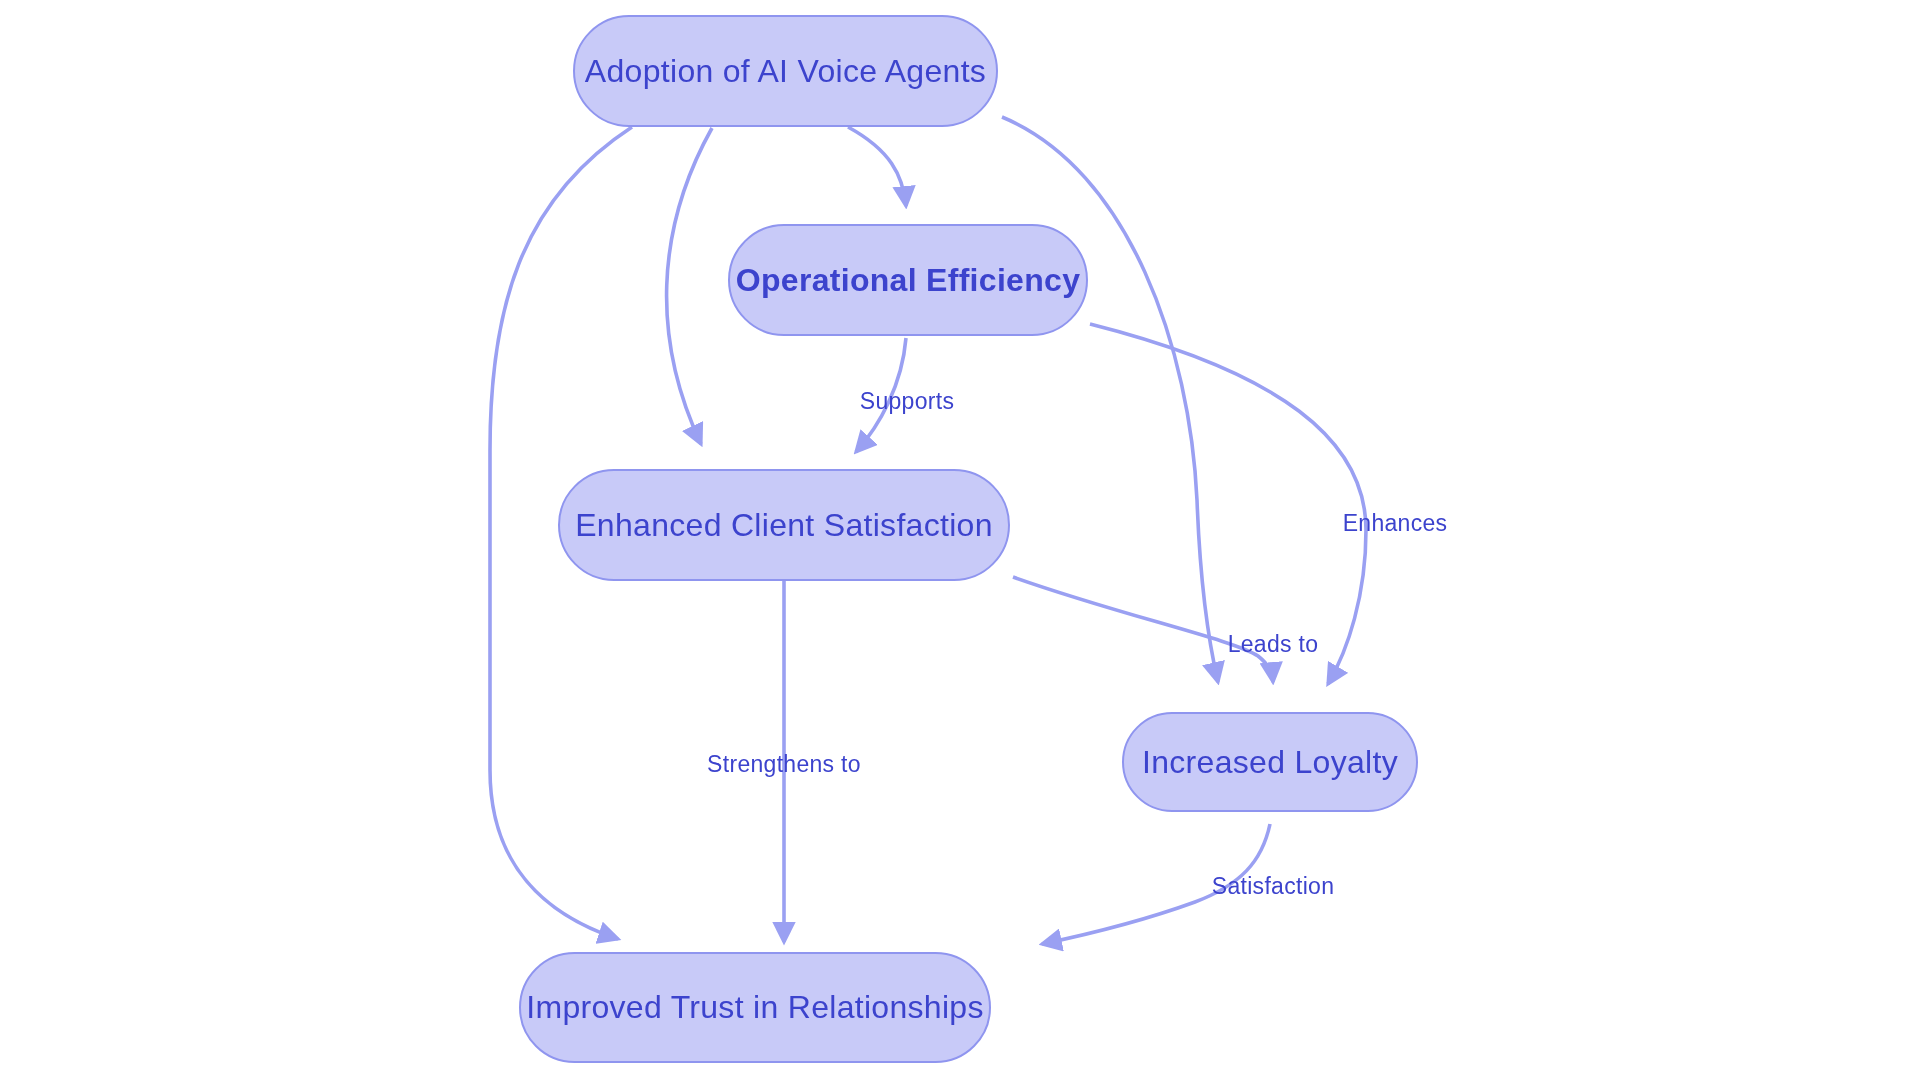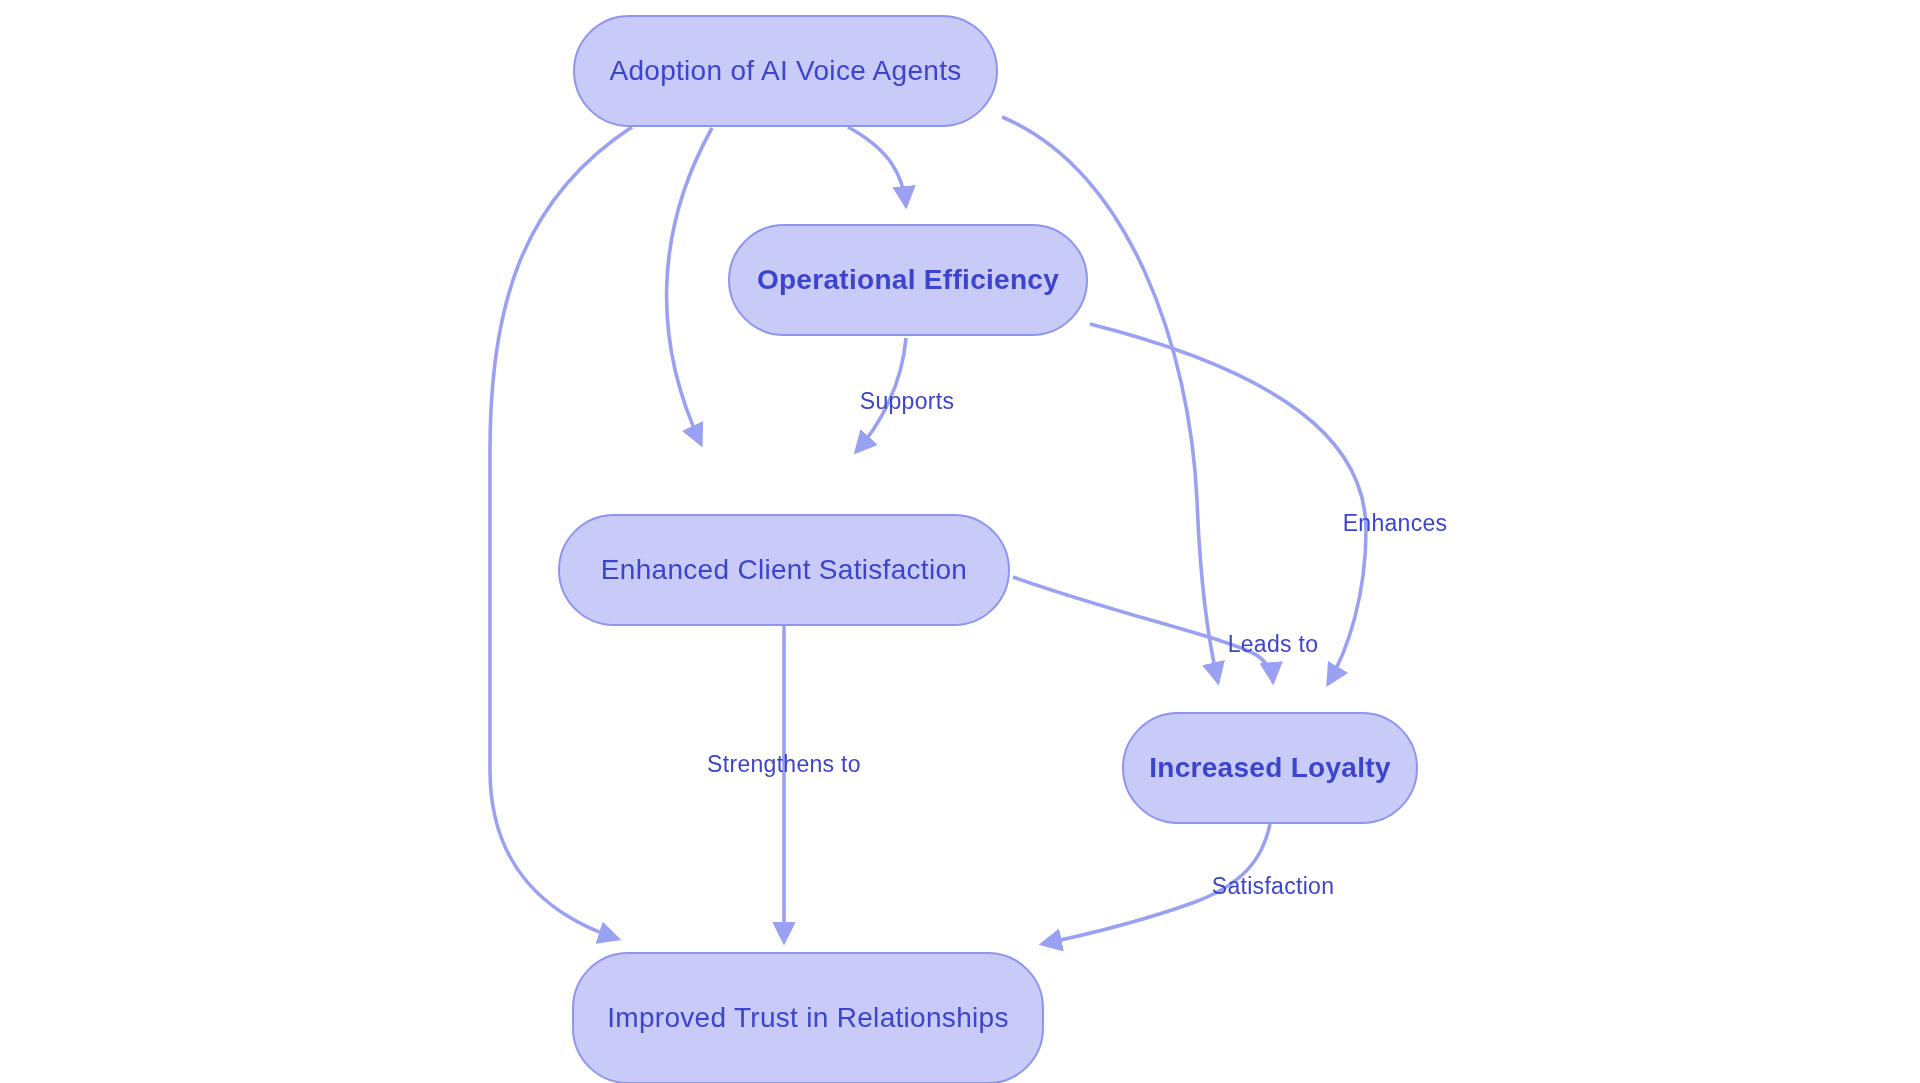--- a/index.html
+++ b/index.html
@@ -35,21 +35,21 @@
   }
   .node{
     position:absolute;
     display:flex;
     align-items:center;
     justify-content:center;
     background:var(--node-fill);
     border:2px solid var(--node-border);
     border-radius:56px;
     color:var(--node-text);
-    font-size:28px;
+    font-size:32px;
     letter-spacing:0.3px;
     text-align:center;
   }
   .edge-label{
     position:absolute;
     transform:translate(-50%,-50%);
     color:var(--label-text);
     font-size:23px;
     letter-spacing:0.3px;
     white-space:nowrap;
@@ -87,29 +87,29 @@
   </svg>
 
   <div class="node" style="left:573px; top:15px;  width:425px; height:112px;">
     <span>Adoption of AI Voice Agents</span>
   </div>
 
   <div class="node" style="left:728px; top:224px; width:360px; height:112px;font-weight:bold;">
     <span>Operational Efficiency</span>
   </div>
 
-  <div class="node" style="left:558px; top:469px; width:452px; height:112px;margin-top:45px;">
+  <div class="node" style="left:558px; top:469px; width:452px; height:112px;">
     <span>Enhanced Client Satisfaction</span>
   </div>
 
-  <div class="node" style="left:1122px; top:712px; width:296px; height:112px;font-weight:bold;">
+  <div class="node" style="left:1122px; top:712px; width:296px; height:100px;">
     <span>Increased Loyalty</span>
   </div>
 
-  <div class="node" style="left:572px; top:952px; width:472px; height:132px;">
+  <div class="node" style="left:519px; top:952px; width:472px; height:111px;">
     <span>Improved Trust in Relationships</span>
   </div>
 
   <div class="edge-label" style="left:907px;  top:401px;">Supports</div>
 
   <div class="edge-label" style="left:1367px; top:523px;margin-left:28px;">Enhances</div>
 
   <div class="edge-label" style="left:1273px; top:644px;">Leads to</div>
 
   <div class="edge-label" style="left:784px;  top:764px;">Strengthens to</div>

